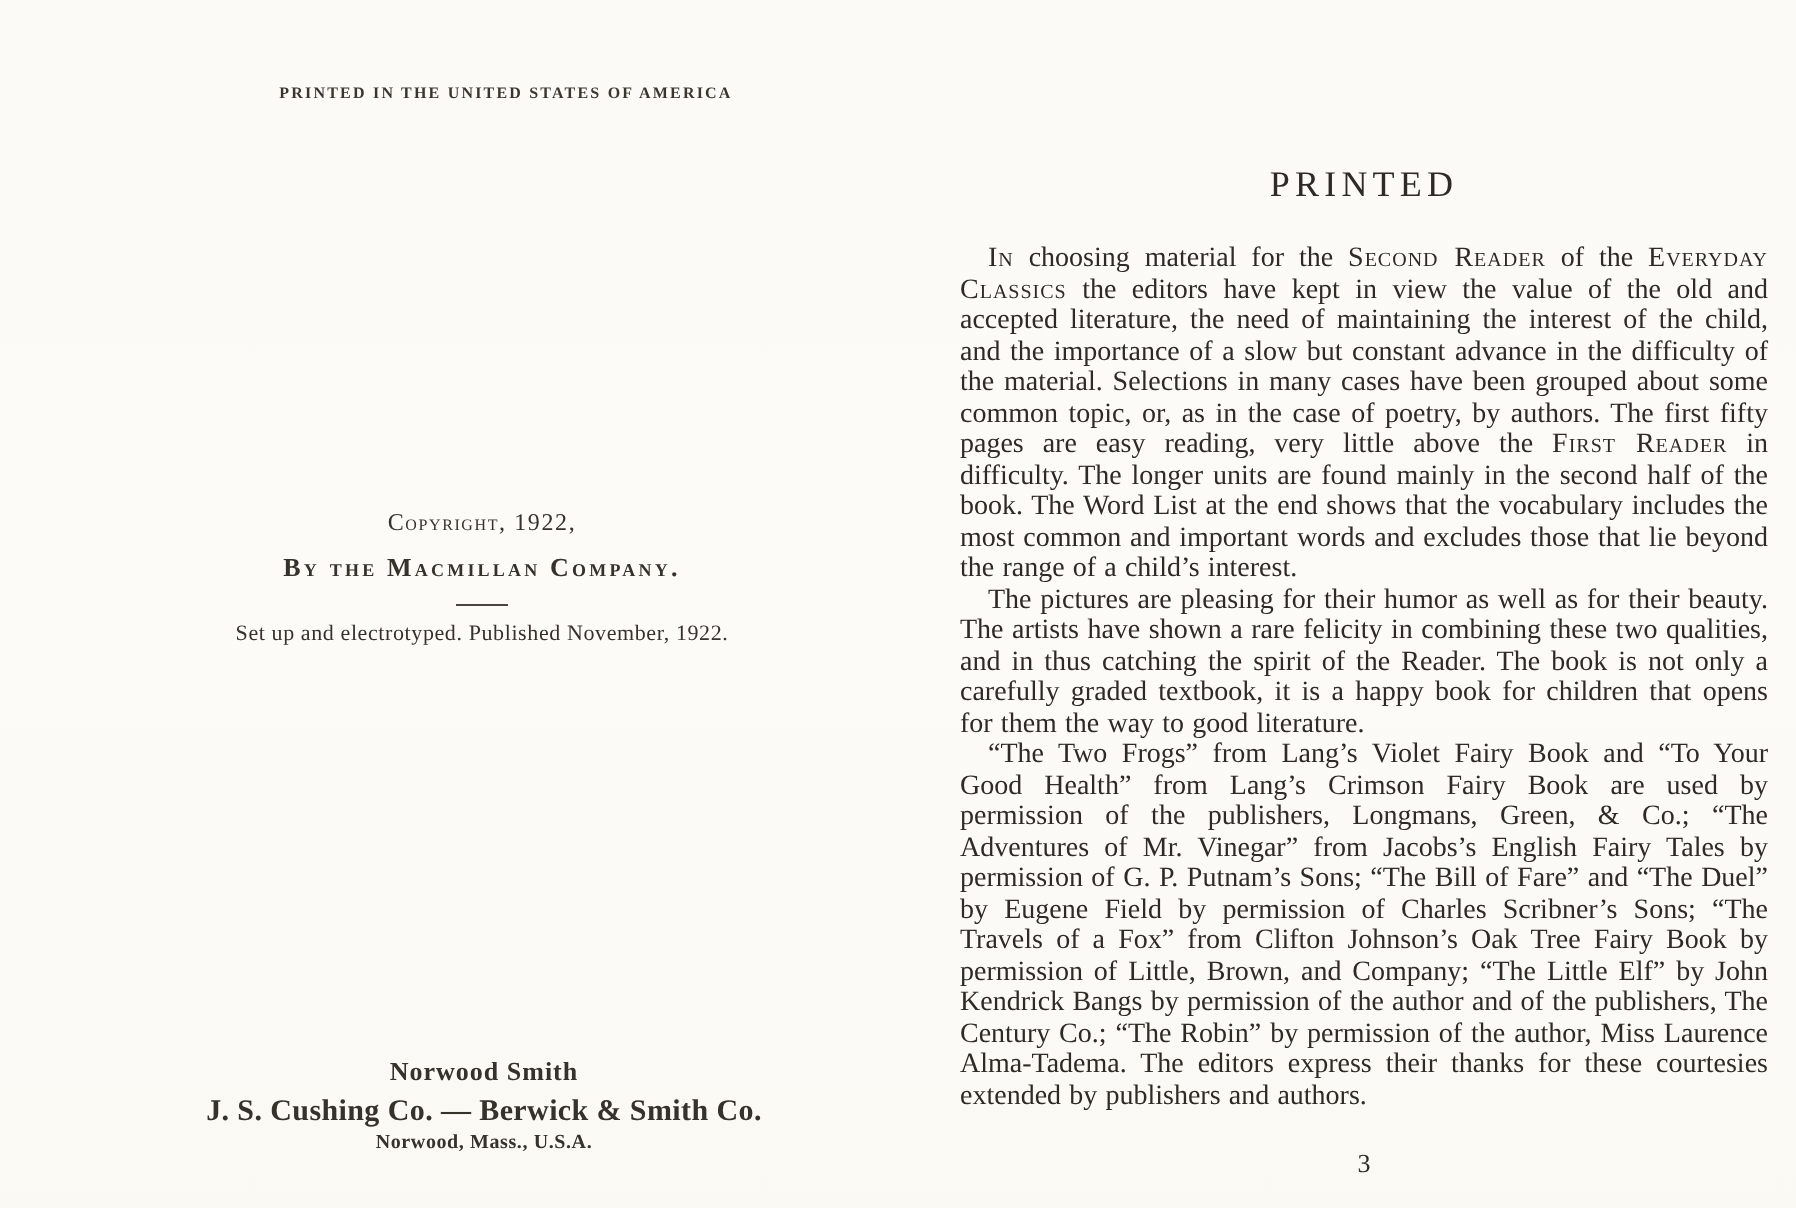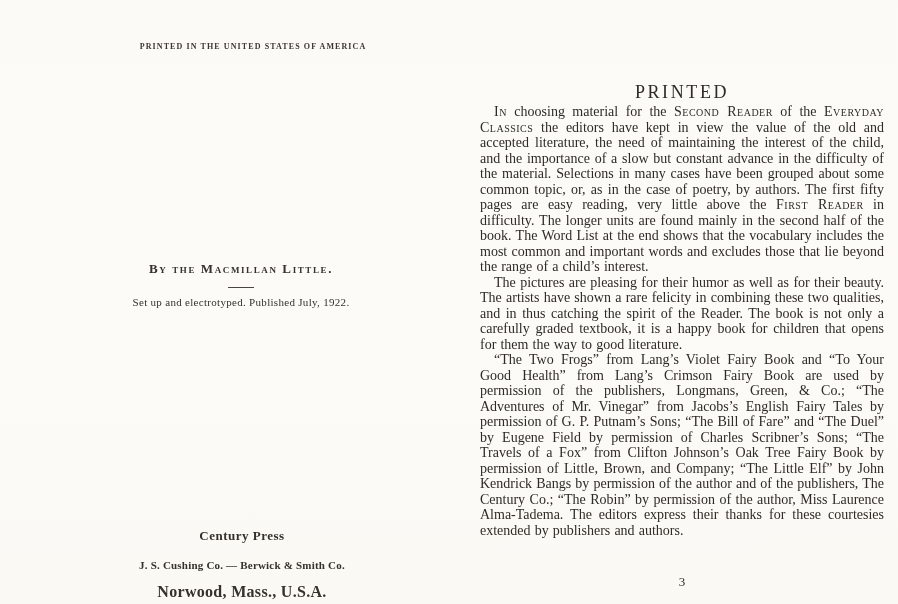--- a/index.html
+++ b/index.html
@@ -79,48 +79,48 @@
     width: 300px;
     text-align: center;
     color: #35322c;
   }
   .press-name {
     font-size: 13px;
     font-weight: bold;
     letter-spacing: 0.5px;
   }
   .press-companies {
-    font-size: 11px;
+    font-size: 15px;
     font-weight: bold;
-    margin-top: 15px;
+    margin-top: 4px;
     letter-spacing: 0.2px;
   }
   .press-location {
-    font-size: 16px;
+    font-size: 10px;
     font-weight: bold;
-    margin-top: 12px;
+    margin-top: 1px;
     letter-spacing: 0.3px;
   }
 
   
   .preface-title {
     position: absolute;
     top: 82px;
     left: 30px;
     width: 404px;
     margin: 0;
     text-align: center;
     font-size: 18px;
     font-weight: normal;
     letter-spacing: 2.6px;
     color: #2e2b26;
   }
   .preface-body {
     position: absolute;
-    top: 104px;
+    top: 122px;
     left: 30px;
     width: 404px;
     font-size: 14px;
     line-height: 15.5px;
     text-align: justify;
     word-spacing: 0.6px;
     color: #2e2b26;
   }
   .preface-body p {
     margin: 0;
@@ -143,27 +143,28 @@
 </style>
 </head>
 <body>
 
 <div class="spread">
 
   <div class="page page-left">
     <div class="printers-notice">PRINTED IN THE UNITED STATES OF AMERICA</div>
 
     <div class="copyright-block">
-      <div class="copyright-holder">By the Macmillan Little.</div>
+      <div class="copyright-line">Copyright, 1922,</div>
+      <div class="copyright-holder">By the Macmillan Company.</div>
       <hr class="copyright-divider">
-      <div class="publication-note">Set up and electrotyped. Published July, 1922.</div>
+      <div class="publication-note">Set up and electrotyped. Published November, 1922.</div>
     </div>
 
     <div class="press-block">
-      <div class="press-name">Century Press</div>
+      <div class="press-name">Norwood Smith</div>
       <div class="press-companies">J. S. Cushing Co. — Berwick &amp; Smith Co.</div>
       <div class="press-location">Norwood, Mass., U.S.A.</div>
     </div>
   </div>
 
   <div class="page page-right">
     <h1 class="preface-title">PRINTED</h1>
     <div class="preface-body">
         <p><span class="smallcaps">In</span><span> choosing material for the </span><span class="smallcaps">Second Reader</span><span> of the </span><span class="smallcaps">Everyday Classics</span><span> the editors have kept in view the value of the old and accepted literature, the need of maintaining the interest of the child, and the importance of a slow but constant advance in the difficulty of the material. Selections in many cases have been grouped about some common topic, or, as in the case of poetry, by authors. The first fifty pages are easy reading, very little above the </span><span class="smallcaps">First Reader</span><span> in difficulty. The longer units are found mainly in the second half of the book. The Word List at the end shows that the vocabulary includes the most common and important words and excludes those that lie beyond the range of a child’s interest.</span></p>
         <p><span>The pictures are pleasing for their humor as well as for their beauty. The artists have shown a rare felicity in combining these two qualities, and in thus catching the spirit of the Reader. The book is not only a carefully graded textbook, it is a happy book for children that opens for them the way to good literature.</span></p>

